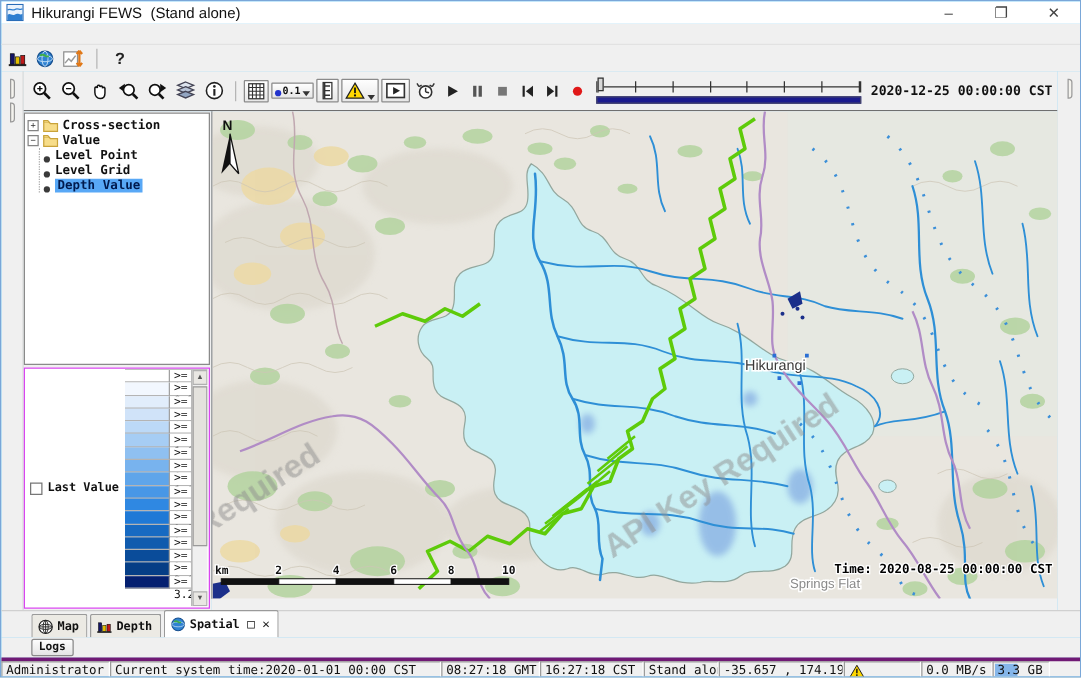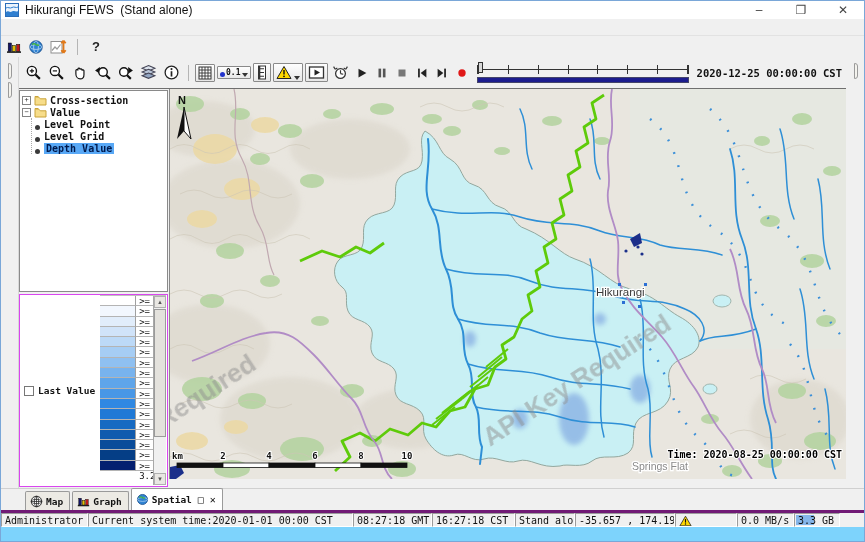--- a/index.html
+++ b/index.html
@@ -605,34 +605,37 @@
         </svg>
       <span>Map</span>
     </div>
     <div class="btab">
       <svg class="ic" width="13" height="13" viewBox="0 0 16 16">
           <rect x="1" y="12.3" width="14" height="1.6" fill="#222"></rect>
           <rect x="2.2" y="4" width="3.2" height="8.3" fill="#141466" stroke="#000" stroke-width="0.5"></rect>
           <rect x="6.4" y="6.5" width="3.2" height="5.8" fill="#e2be00" stroke="#000" stroke-width="0.5"></rect>
           <rect x="10.6" y="5.4" width="3.2" height="6.9" fill="#bf1a1a" stroke="#000" stroke-width="0.5"></rect>
         </svg>
-      <span>Graph</span>
+      <span>Depth</span>
     </div>
     <div class="btab active">
       <svg class="ic" width="13" height="13" viewBox="0 0 16 16">
           <circle cx="8" cy="8" r="6.2" fill="#2f82d2" stroke="#174f8f"></circle>
           <ellipse cx="8" cy="8" rx="6" ry="2.4" fill="none" stroke="#bcd9f3" stroke-width="0.8"></ellipse>
           <path d="M4,5.5 q2,-1.5 4,0 q1,1 3,0.4" stroke="#3fae4a" stroke-width="1.6" fill="none"></path>
         </svg>
       <span>Spatial</span>
       <span class="tabctl">□</span>
       <span class="tabctl">✕</span>
     </div>
   </div>
 
+  <div class="logsrow">
+    <button class="logsbtn">Logs</button>
+  </div>
 
   <div class="statusbar">
     <span class="scell" style="width:87px">Administrator</span>
     <span class="scell" style="width:265px">Current system time:2020-01-01 00:00 CST</span>
     <span class="scell" style="width:79px">08:27:18 GMT</span>
     <span class="scell" style="width:83px">16:27:18 CST</span>
     <span class="scell" style="width:60px">Stand alone</span>
     <span class="scell" style="width:100px">-35.657 , 174.199</span>
     <span class="scell" style="width:62px"><svg class="ic" width="13" height="12" viewBox="0 0 16 15" style="display:inline-block;vertical-align:-2px">
           <path d="M8,1.5 L15,13.5 H1 Z" fill="#ffd800" stroke="#222"></path>

